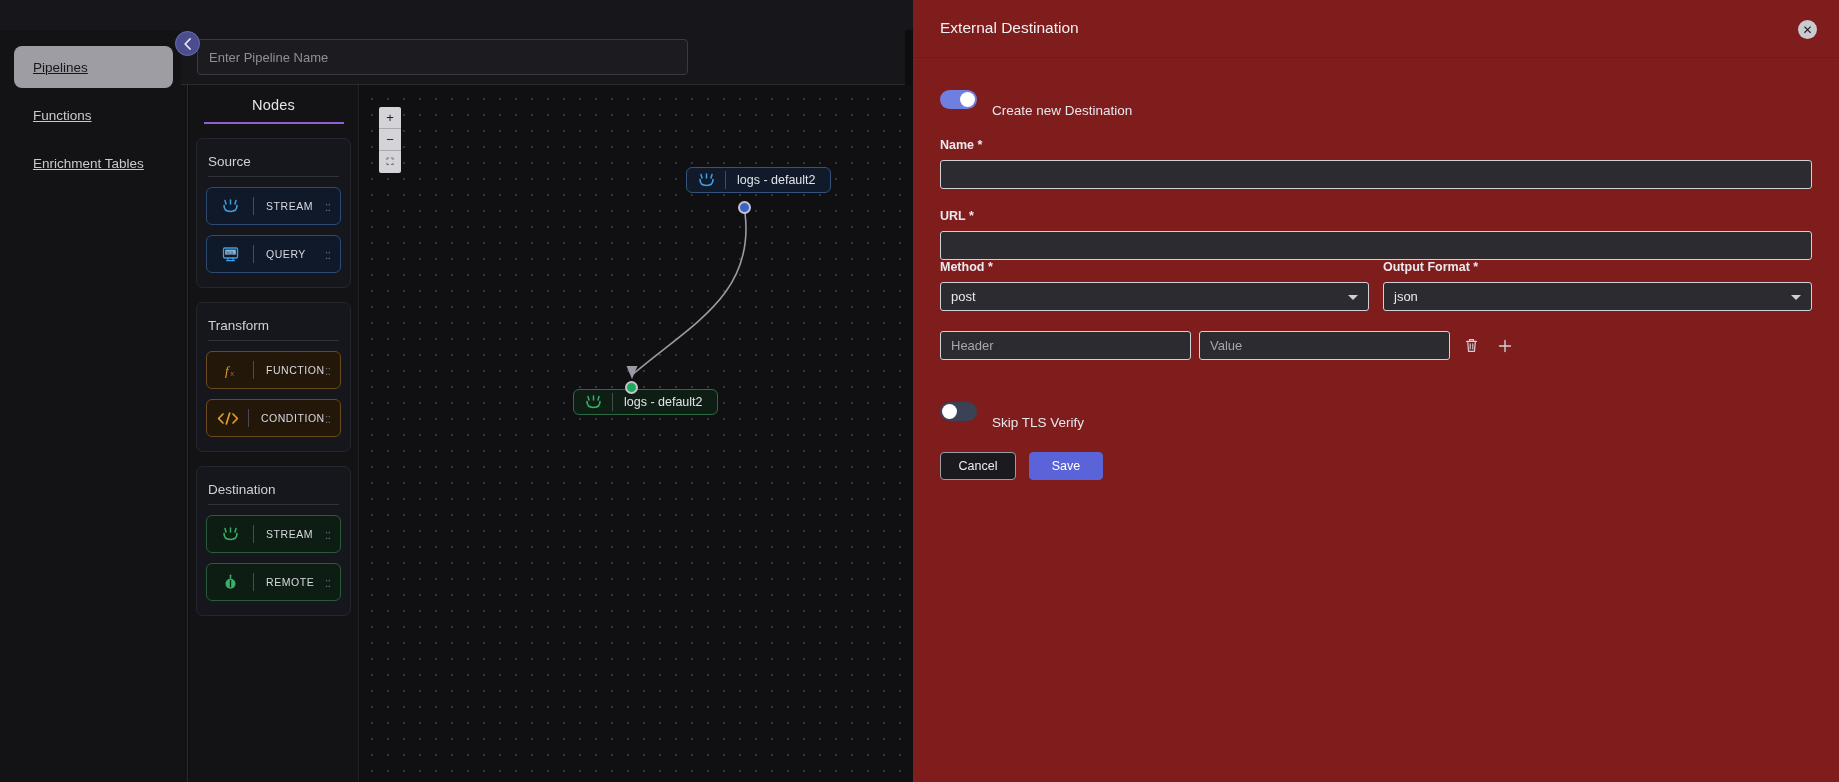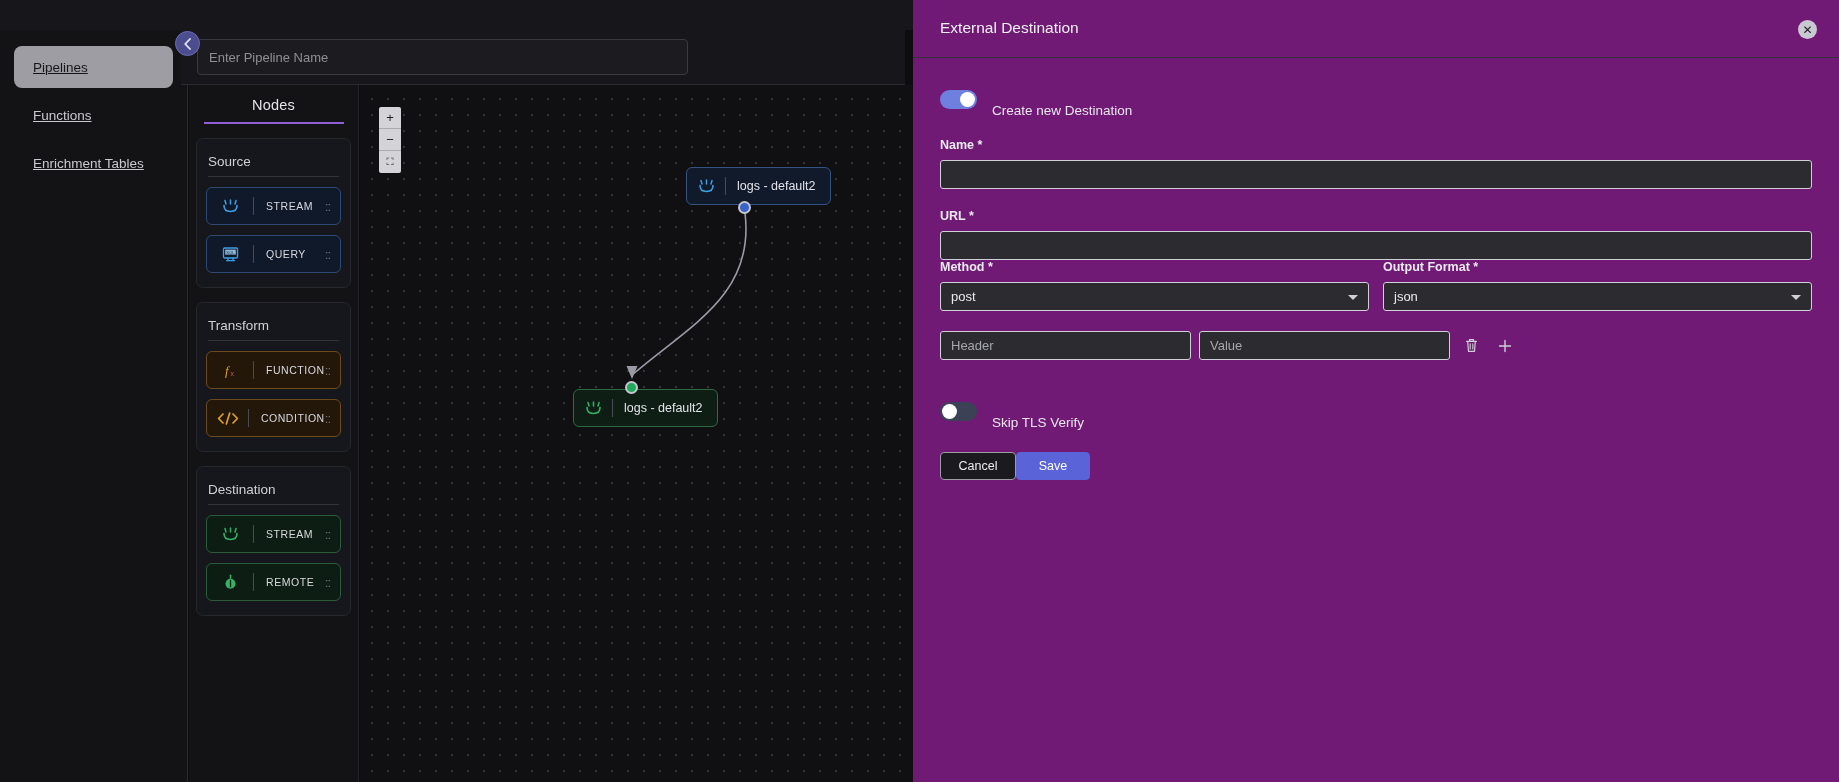--- a/index.html
+++ b/index.html
@@ -117,21 +117,21 @@
     background: #d3d3d8; border-radius: 2px; overflow: hidden; z-index: 6;
   }
   .zoomctl div {
     height: 22px; display: flex; align-items: center; justify-content: center;
     color: #1d1d22; font-size: 13px; cursor: pointer;
     border-bottom: 1px solid #a9a9b0;
   }
   .zoomctl div:last-child { border-bottom: none; font-size: 10px; }
 
   .cnode {
-    position: absolute; height: 38px; border-radius: 6px;
+    position: absolute; height: 26px; border-radius: 6px;
     display: flex; align-items: center; z-index: 4;
   }
   .cnode .chip-ico { width: 38px; }
   .cnode .n-label { padding-left: 11px; padding-right: 14px; font-size: 12.5px; color: #e3e3ea; }
   .n-src { left: 326px; top: 82px; background: #111a2b; border: 1px solid #35537f; }
   .n-src .chip-ico { color: #3da0e3; }
   .n-dst { left: 213px; top: 304px; background: #0f1e15; border: 1px solid #2f6a44; }
   .n-dst .chip-ico { color: #33b366; }
 
   .port {
@@ -139,21 +139,21 @@
     border: 2px solid #c6c6cf; z-index: 7;
   }
   .port-out { left: 378px; top: 116px; background: #3a63c9; }
   .port-in  { left: 265px; top: 296px; background: #1fa95c; }
 
   .edgesvg { position: absolute; left: 0; top: 0; width: 553px; height: 697px; z-index: 3; }
 
   
   .drawer {
     position: absolute; left: 913px; top: 0; width: 926px; height: 782px;
-    background: #701a75;
+    background: #7f1d1d;
   }
   .dw-head {
     height: 58px; position: relative; border-bottom: 1px solid #33333a;
   }
   .dw-title {
     position: absolute; left: 27px; top: 19px;
     color: #f0f0f4; font-size: 15.5px;
   }
   .dw-close {
     position: absolute; right: 22px; top: 20px;
@@ -208,21 +208,21 @@
     font-family: "Liberation Sans", sans-serif; outline: none;
   }
   .hdr-in::placeholder { color: #a6a6ae; }
   .hdr-key { width: 251px; }
   .hdr-val { width: 251px; }
   .icn-btn {
     width: 26px; height: 26px; display: flex; align-items: center;
     justify-content: center; color: #cfcfd6; cursor: pointer;
   }
 
-  .btn-row { display: flex; margin-top: 22px; }
+  .btn-row { display: flex; gap: 13px; margin-top: 22px; }
   .btn {
     height: 28px; min-width: 76px; border-radius: 4px;
     display: flex; align-items: center; justify-content: center;
     font-size: 12.5px; cursor: pointer;
   }
   .btn-cancel { background: #1b1b1f; border: 1px solid #9c9ca5; color: #ececf2; }
   .btn-save   { background: #5a63d8; border: 1px solid #5a63d8; color: #ffffff; min-width: 74px; }
 </style>
 </head>
 <body>

